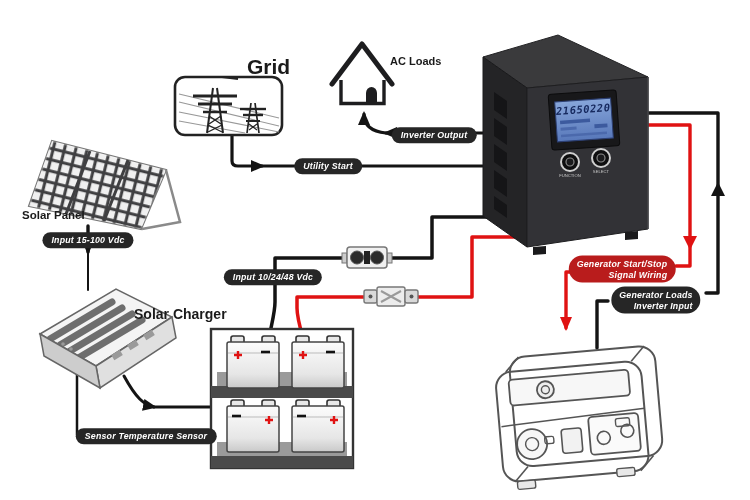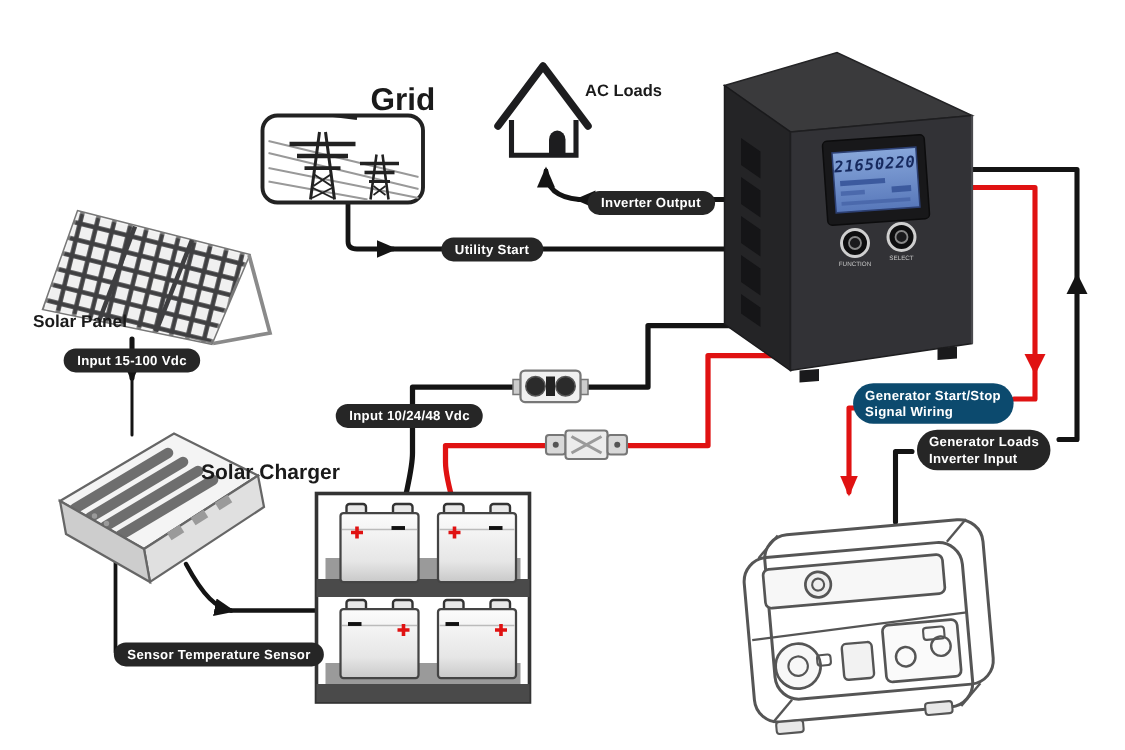--- a/index.html
+++ b/index.html
@@ -2,23 +2,23 @@
 <html><head>
 <meta charset="utf-8">
 <style>
   html,body{margin:0;padding:0;background:#fff;}
   #stage{position:relative;width:750px;height:500px;background:#ffffff;overflow:hidden;
          font-family:"Liberation Sans",sans-serif;}
   #bg{position:absolute;left:0;top:0;}
   .lbl{position:absolute;color:#1a1a1a;font-weight:bold;white-space:nowrap;}
   .pill{position:absolute;transform:translate(-50%,-50%);background:#262626;color:#fff;
         font-size:8.8px;font-weight:bold;line-height:10.5px;padding:2.5px 9px;
-        border-radius:999px;white-space:nowrap;text-align:left;letter-spacing:.2px;}
+        border-radius:999px;white-space:nowrap;text-align:right;letter-spacing:.2px;font-style:italic;}
   .pill.two{padding:3px 8px;}
-  .pill.red{background:#0c4a6e;}
+  .pill.red{background:#b91c1c;}
 </style>
 </head>
 <body>
 
 <div id="stage">
 
 <svg id="bg" width="750" height="500" viewBox="0 0 750 500">
   <defs>
     <marker id="ab" orient="auto" markerUnits="userSpaceOnUse" markerWidth="15" markerHeight="13" refX="11" refY="6">
       <path d="M0,0 L14,6 L0,12 Z" fill="#141414"></path>

